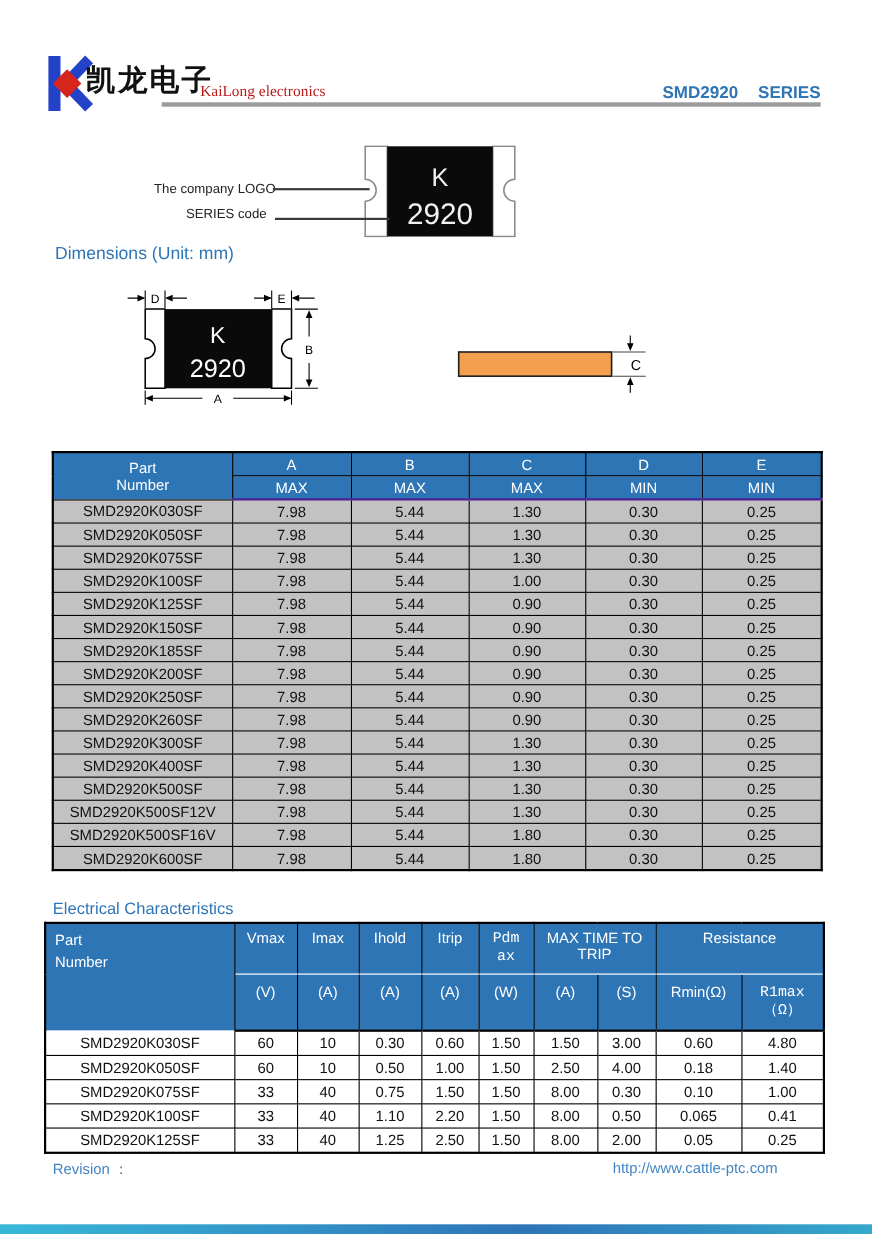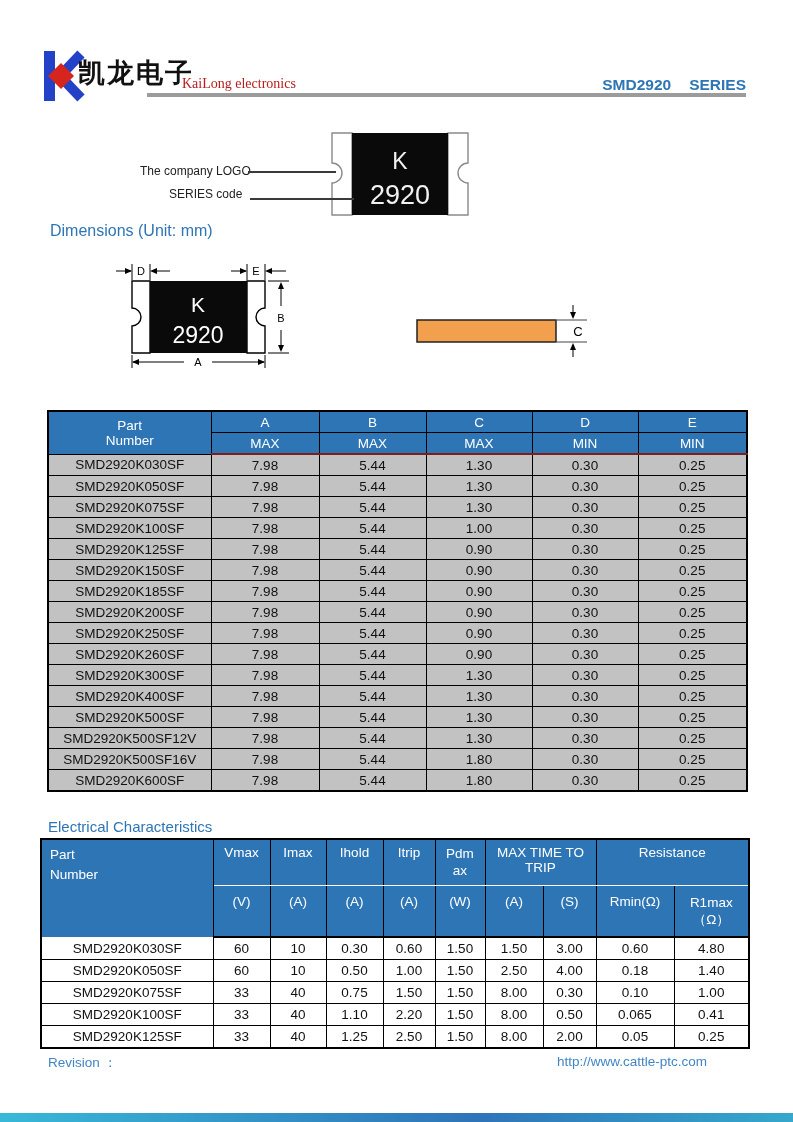--- a/index.html
+++ b/index.html
@@ -18,30 +18,30 @@
   .callout{font-size:12px;color:#222;}
   .callout-line{height:2px;background:#3a3a3a;}
 
   .section-title{font-weight:normal;color:#2E75B6;font-size:16px;white-space:nowrap;}
 
   
   table{border-collapse:collapse;table-layout:fixed;}
   .dtable{width:699px;border:2px solid #000;}
   .dtable th{background:#2E75B6;color:#fff;font-weight:normal;font-size:13.5px;border:1px solid #000;height:20px;padding:0;text-align:center;}
   .dtable td{background:#C2C2C2;border:1px solid #000;font-size:13.5px;height:20px;padding:0;text-align:center;color:#111;}
-  .dtable thead tr:last-child th{border-bottom:2px solid #7f1d1d;}
+  .dtable thead tr:last-child th{border-bottom:2px solid #4c1d95;}
 
   
   .etable{width:708px;border:2px solid #000;}
   .etable th{background:#2E75B6;color:#fff;font-weight:normal;font-size:13.5px;border:1px solid #000;padding:0;vertical-align:top;}
   .etable tr.r1 th{height:40px;padding-top:5px;border-bottom:1px solid #fff;}
   .etable th.part-h{text-align:left;padding-left:8px;line-height:20px;border-bottom:1px solid #000;}
   .etable tr.r2 th{height:42px;padding-top:8px;border-bottom:2px solid #000;border-top:1px solid #fff;}
   .etable td{background:#fff;border:1px solid #000;font-size:13.5px;height:21px;padding:0;text-align:center;color:#111;}
-  .two-line div{line-height:17px;}
+  .two-line div{line-height:17px;font-family:Liberation Mono, monospace;}
 
   .footer-text{font-size:13.5px;color:#4285C4;white-space:nowrap;margin-top:16px;}
   .accent-bar{height:9px;background:linear-gradient(90deg,#38b8d8 0%,#2e74b8 60%,#35a8cc 100%);}
   svg text{font-family:"Liberation Sans",sans-serif;}
 </style>
 </head>
 <body>
 
 <div id="page">
 

